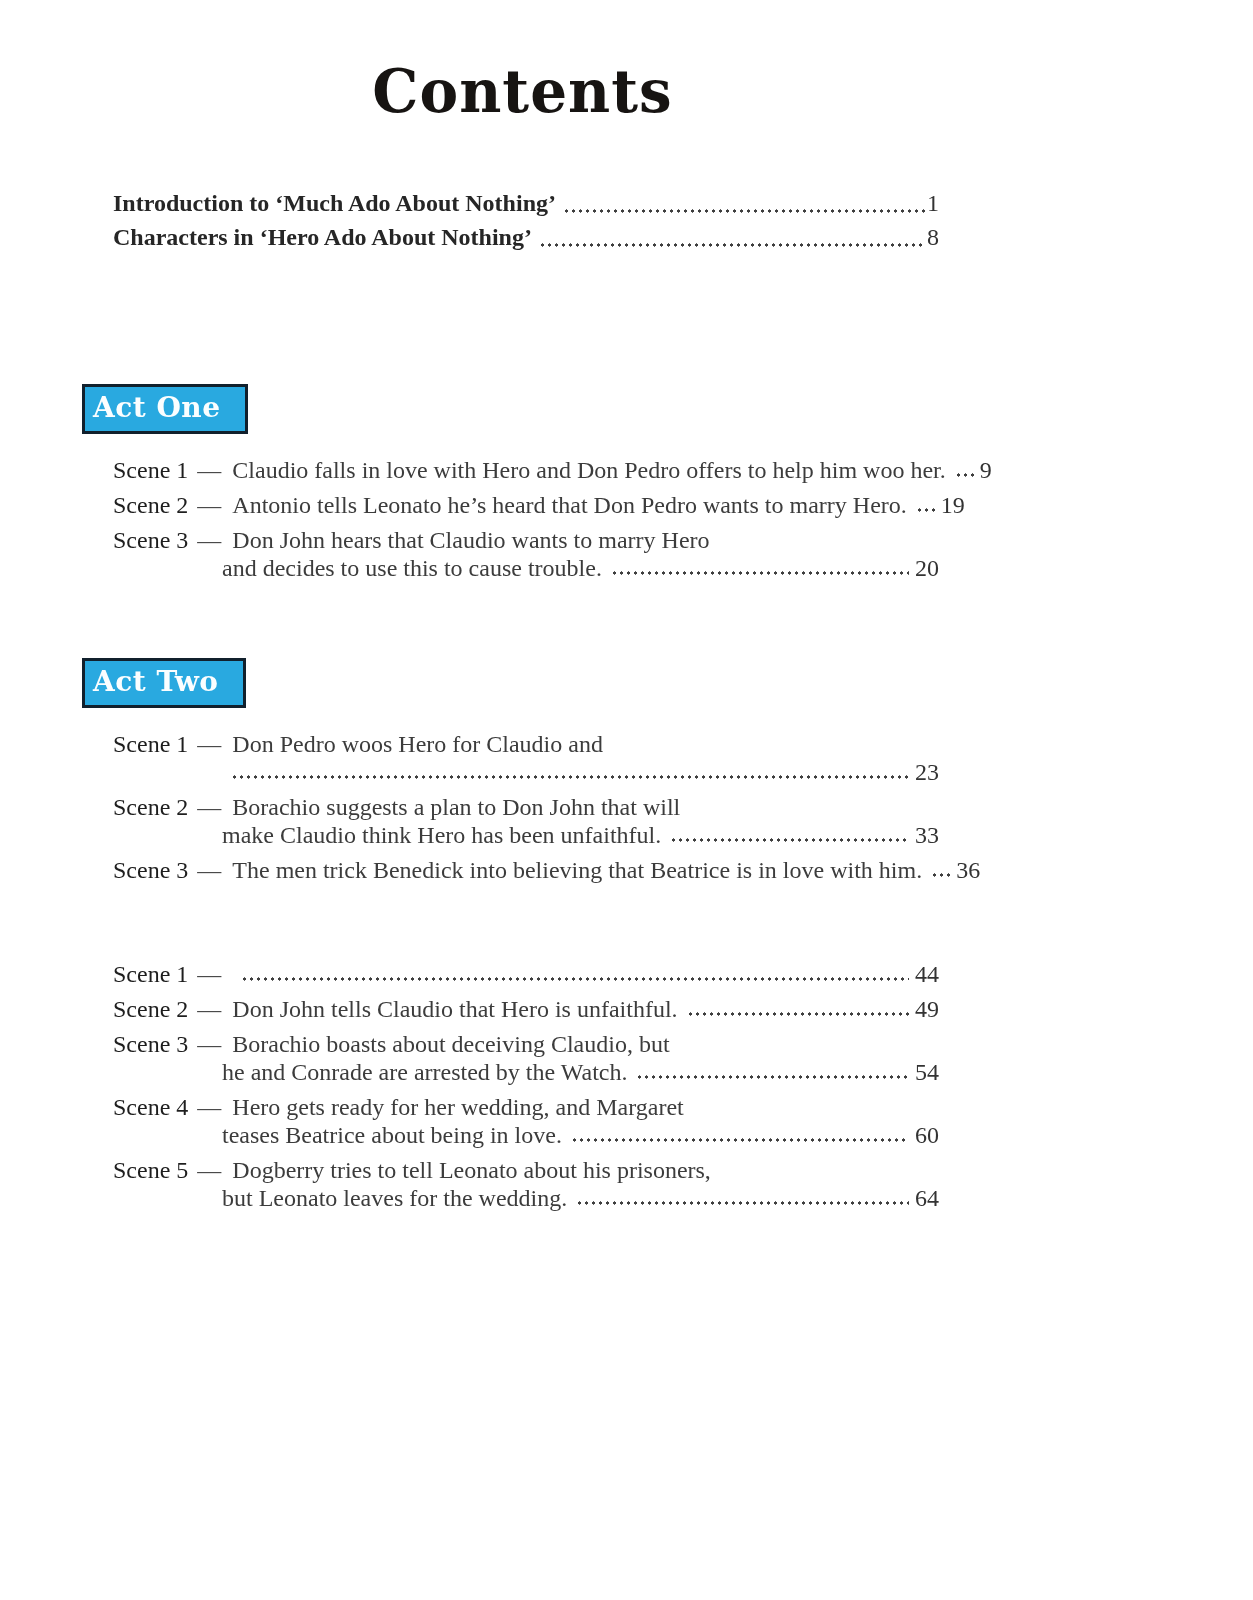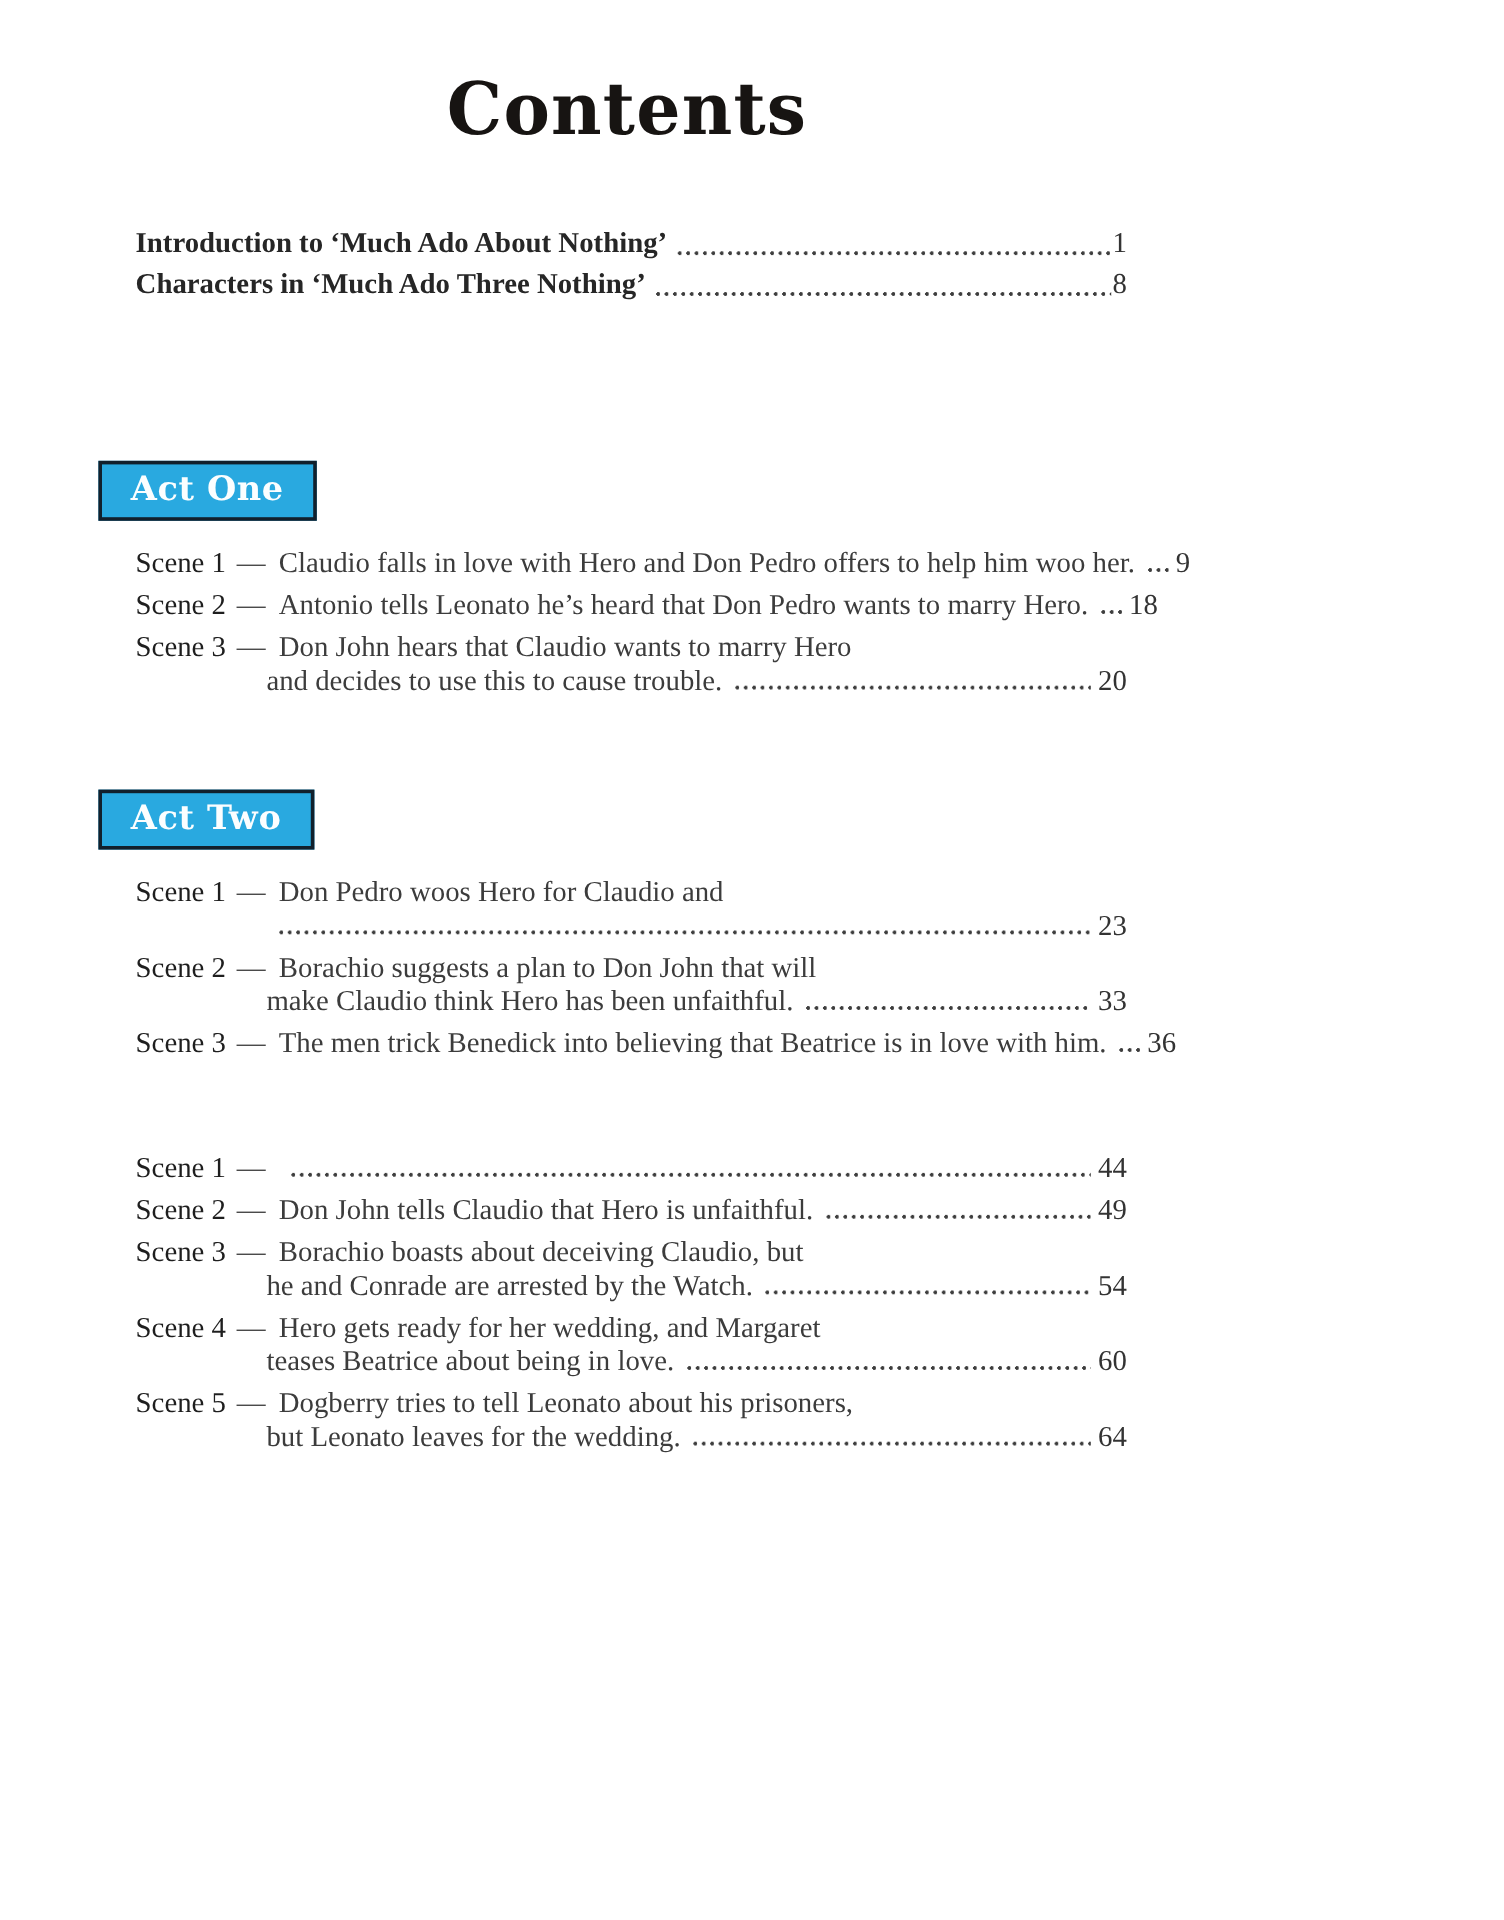--- a/index.html
+++ b/index.html
@@ -45,21 +45,21 @@
   .act-heading {
     display: inline-block;
     margin-left: -31px;
     background: #29a9e0;
     border: 3px solid #11202c;
     color: #fbfeff;
     font-family: "DejaVu Serif", serif;
     font-weight: bold;
     font-size: 28px;
     line-height: 28px;
-    padding: 7px 24px 9px 24px;
+    padding: 7px 24px 9px 8px;
     letter-spacing: 0.5px;
   }
   .scene-list { margin-top: 22px; }
   .scene { margin-bottom: 7px; font-size: 24px; }
   .scene-line {
     display: flex;
     align-items: baseline;
     line-height: 28px;
     color: #3c3c3c;
   }
@@ -101,21 +101,21 @@
 <div class="page">
   <div class="title">Contents</div>
 
   <div class="front-matter">
       <div class="fm-row">
         <span class="fm-label">Introduction to ‘Much Ado About Nothing’</span>
         <span class="leader"></span>
         <span class="page-num">1</span>
       </div>
       <div class="fm-row">
-        <span class="fm-label">Characters in ‘Much Ado Three Nothing’</span>
+        <span class="fm-label">Characters in ‘Hero Ado About Nothing’</span>
         <span class="leader"></span>
         <span class="page-num">8</span>
       </div>
     </div>
 
   <div id="acts-container">
       <div class="act-section first"><div class="act-heading">Act One</div><div class="scene-list">
           <div class="scene">
             <div class="scene-line">
               <span class="scene-label">Scene 1</span>
@@ -124,21 +124,21 @@
               <span class="leader"></span>
               <span class="page-num">9</span>
             </div>
           </div>
           <div class="scene">
             <div class="scene-line">
               <span class="scene-label">Scene 2</span>
               <span class="scene-dash">—</span>
               <span class="scene-text">Antonio tells Leonato he’s heard that Don Pedro wants to marry Hero.</span>
               <span class="leader"></span>
-              <span class="page-num">18</span>
+              <span class="page-num">19</span>
             </div>
           </div>
           <div class="scene">
             <div class="scene-line">
               <span class="scene-label">Scene 3</span>
               <span class="scene-dash">—</span>
               <span class="scene-text">Don John hears that Claudio wants to marry Hero</span>
             </div>
             <div class="scene-line cont">
               <span class="scene-text">and decides to use this to cause trouble.</span>

